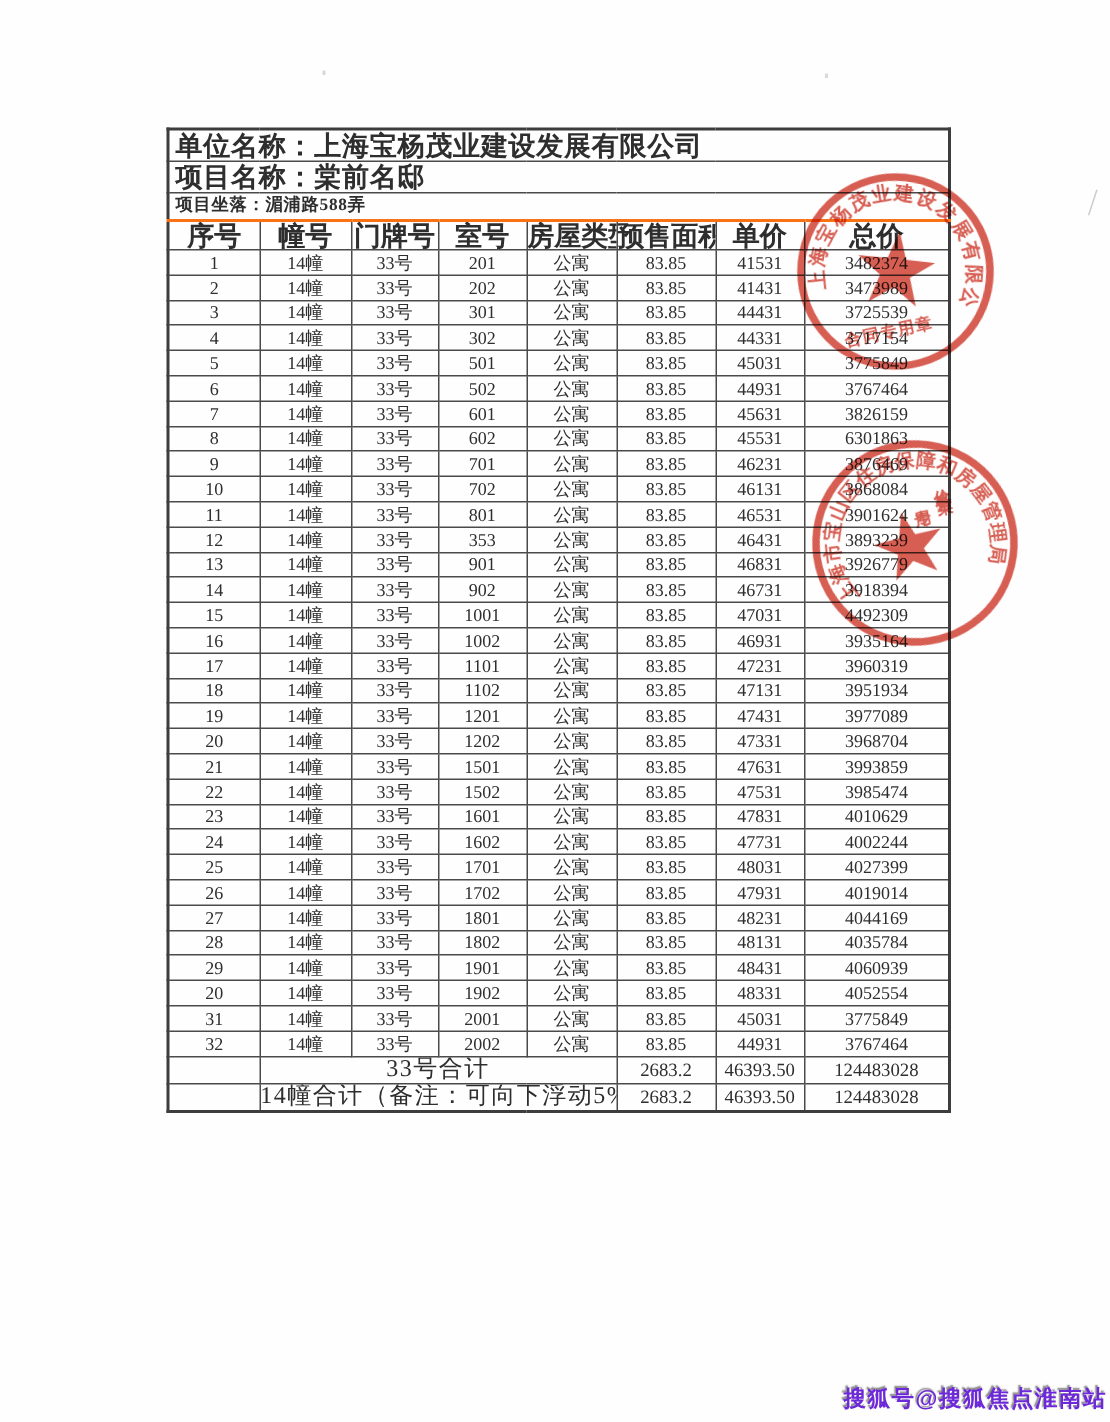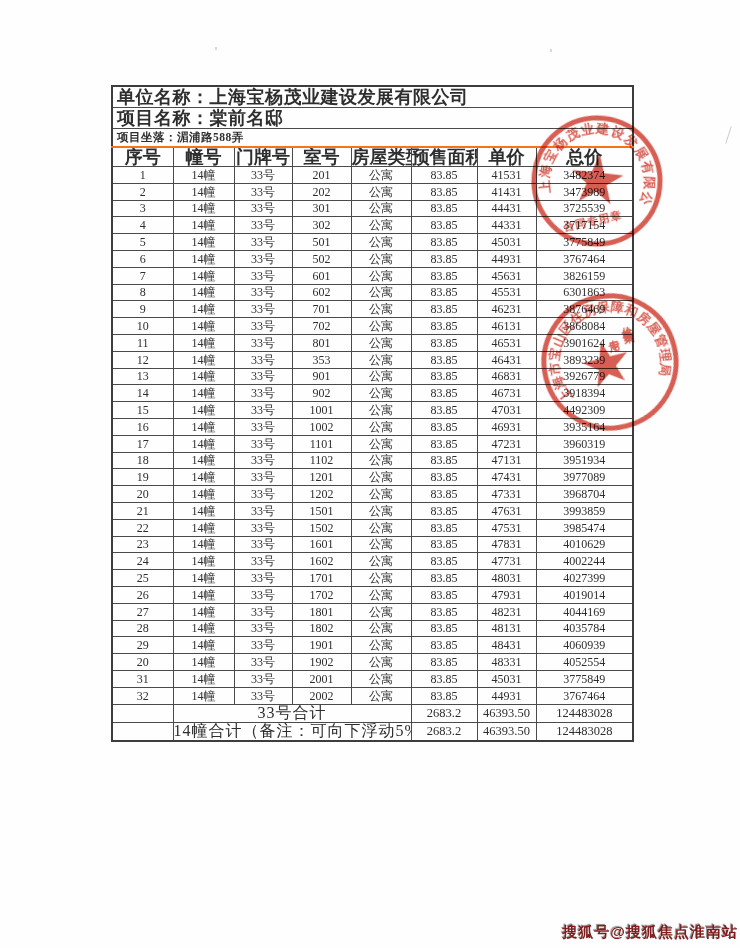--- a/index.html
+++ b/index.html
@@ -49,21 +49,21 @@
     color:#cf3a2c;font-weight:bold;font-size:11px;letter-spacing:2px;
     font-family:"Liberation Serif",serif;
   }
   .vcol.right{left:106px;top:50px;}
   .vcol.left{left:90px;top:60px;}
   
   .watermark{
     position:absolute;right:2px;bottom:6px;
     font-family:"Liberation Sans","DejaVu Sans",sans-serif;
     font-weight:bold;font-size:15px;letter-spacing:1px;
-    color:#7f1d1d;
+    color:#6d28d9;
     text-shadow:1px 1px 0 #ffffff,-1px -1px 1px #828282;
   }
   
   .scratch{position:absolute;left:728px;top:126px;width:1px;height:18px;background:#cccccc;transform:rotate(18deg);}
   .speck{position:absolute;width:2px;height:3px;background:#d9d9d9;}
 </style>
 </head>
 <body>
 
 <div class="page">

